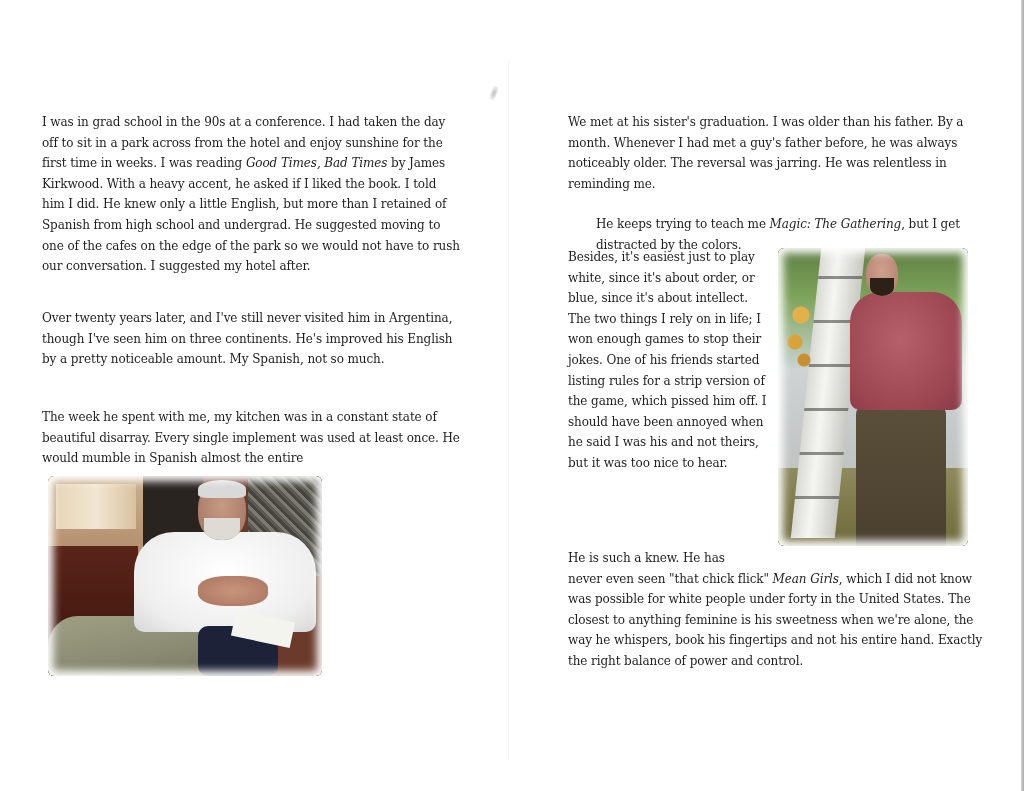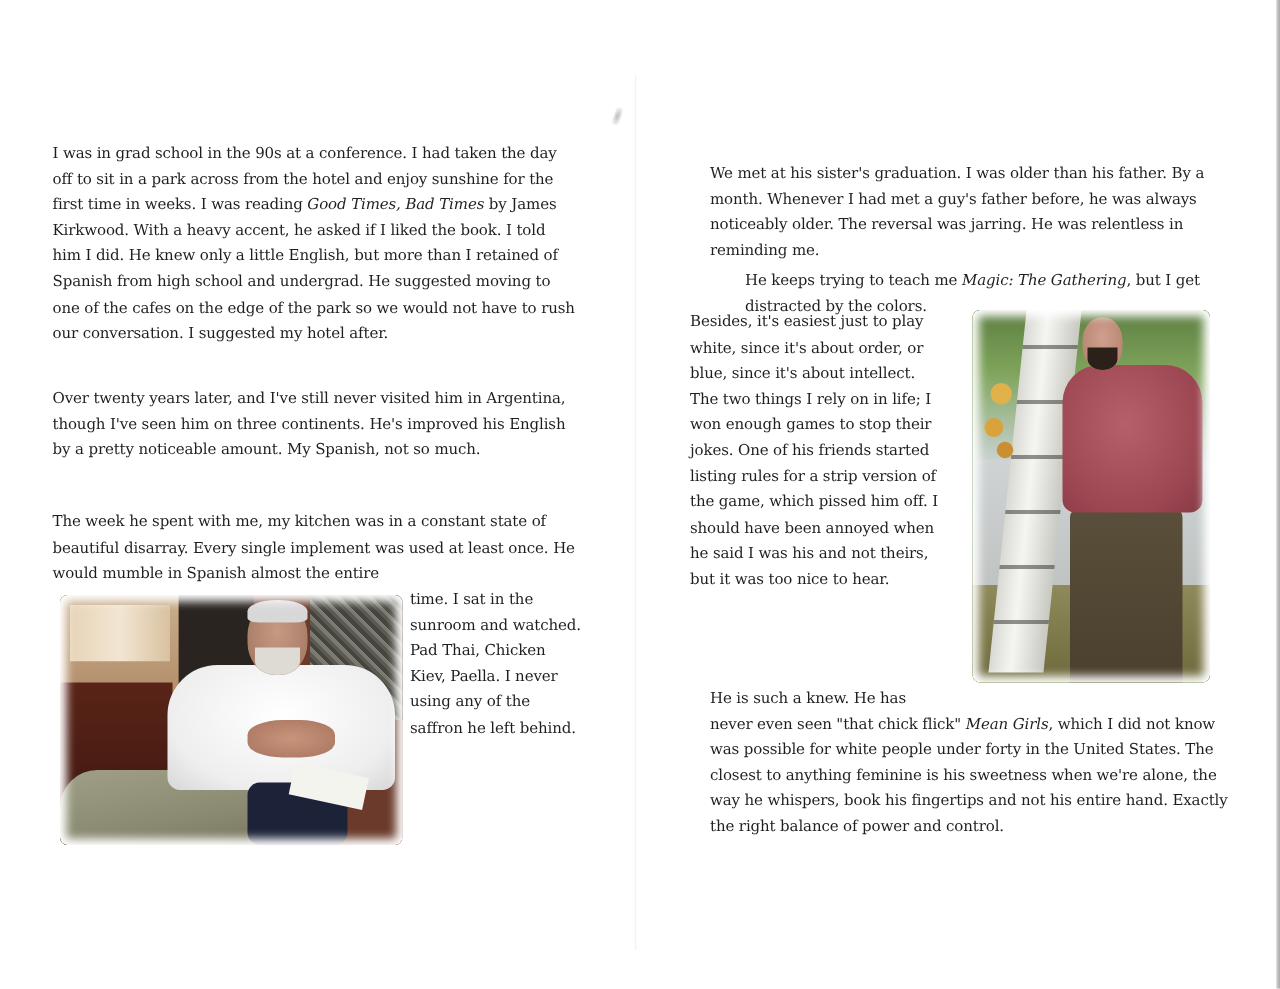--- a/index.html
+++ b/index.html
@@ -41,23 +41,23 @@
   #photo-left .shirt { position:absolute; left:86px; top:56px; width:182px; height:100px; background: radial-gradient(ellipse at 50% 40%, #ffffff, #eeeeee 70%, #d6d6d6); border-radius: 40px 40px 10px 10px; }
   #photo-left .head { position:absolute; left:150px; top:6px; width:48px; height:58px; background: radial-gradient(ellipse at 50% 40%, #c79a82, #9f7460); border-radius: 45%; }
   #photo-left .beard { position:absolute; left:156px; top:42px; width:36px; height:22px; background:#dedbd4; border-radius: 0 0 50% 50%; }
   #photo-left .hair { position:absolute; left:150px; top:4px; width:48px; height:18px; background:#d8d8d8; border-radius: 50% 50% 20% 20%; }
   #photo-left .hands { position:absolute; left:150px; top:100px; width:70px; height:30px; background: radial-gradient(ellipse at 50% 50%, #c8947a, #a87460); border-radius: 40%; }
   #photo-left .pants { position:absolute; left:0; top:140px; width:190px; height:60px; background: linear-gradient(170deg,#a09f86,#8a8a72 60%,#76765f); border-radius: 30px 10px 0 0; }
   #photo-left .bag { position:absolute; left:150px; top:150px; width:80px; height:50px; background:#1c2338; border-radius: 10px; }
   #photo-left .paper { position:absolute; left:185px; top:140px; width:60px; height:26px; background:#f4f4ef; transform: rotate(12deg); }
 
   
-  #rp1 { left: 568px; top: 112px; width: 420px; margin-top: 16px; }
+  #rp1 { left: 568px; top: 112px; width: 420px; }
   #rp2a { left: 596px; top: 214px; width: 420px; }
-  #rp2b { left: 552px; top: 247px; width: 205px; }
+  #rp2b { left: 568px; top: 247px; width: 205px; }
   #photo-right { left: 778px; top: 248px; width: 190px; height: 298px; background: #7a9a58; }
   #photo-right .sky { position:absolute; left:0; top:0; width:190px; height:120px; background: linear-gradient(180deg,#5e7f42,#7da35a 40%,#c8d2d0 100%); }
   #photo-right .street { position:absolute; left:0; top:120px; width:190px; height:100px; background: linear-gradient(180deg,#cfd3d4,#bfc3c2); }
   #photo-right .grass { position:absolute; left:0; top:220px; width:190px; height:78px; background: linear-gradient(180deg,#8f8a5c,#6f6a3c); }
   #photo-right .tree { position:absolute; left:28px; top:0; width:44px; height:290px; background: linear-gradient(90deg,#d9d9d4,#f5f5f2 40%,#c8c8c2); transform: skewX(-6deg); }
   #photo-right .tree::after { content:""; position:absolute; inset:0; background: repeating-linear-gradient(180deg, transparent 0 28px, #3a3a36 28px 31px, transparent 31px 44px); opacity:.55; }
   #photo-right .leaves { position:absolute; left:8px; top:40px; width:30px; height:90px; background: radial-gradient(circle at 50% 30%, #e2b24a 0 8px, transparent 9px), radial-gradient(circle at 30% 60%, #d9a23a 0 7px, transparent 8px), radial-gradient(circle at 60% 80%, #c98f30 0 6px, transparent 7px); }
   #photo-right .shirt { position:absolute; left:72px; top:44px; width:112px; height:118px; background: radial-gradient(ellipse at 45% 40%, #b5606a, #9c4652 70%, #873a45); border-radius: 30px 30px 10px 10px; }
   #photo-right .head { position:absolute; left:88px; top:6px; width:32px; height:42px; background: radial-gradient(ellipse at 50% 40%, #d0a08e, #b07f6c); border-radius: 45%; }
   #photo-right .beard { position:absolute; left:92px; top:30px; width:24px; height:18px; background:#2c2118; border-radius: 0 0 50% 50%; }
@@ -84,21 +84,20 @@
     <div class="chair"></div>
       <div class="pants"></div>
       <div class="shirt"></div>
       <div class="bag"></div>
       <div class="paper"></div>
     <div class="hands"></div>
       <div class="head"></div>
       <div class="hair"></div>
       <div class="beard"></div>
   </div>
-  <div class="text" id="lp3-wrap">time. I sat in the sunroom and watched. Pad Thai, Chicken Kiev, Paella. I never using any of the saffron he left behind.</div>
 </div>
 
 <div class="fold-line"></div>
 <div class="fold-mark"></div>
 
 <div class="page right"></div>
 
 <div class="text" id="rp1">We met at his sister's graduation. I was older than his father. By a month. Whenever I had met a guy's father before, he was always noticeably older. The reversal was jarring. He was relentless in reminding me.</div>
 <div class="text" id="rp2a">
   <span>He keeps trying to teach me </span><em>Magic: The Gathering</em><span>, but I get distracted by the colors.</span>

